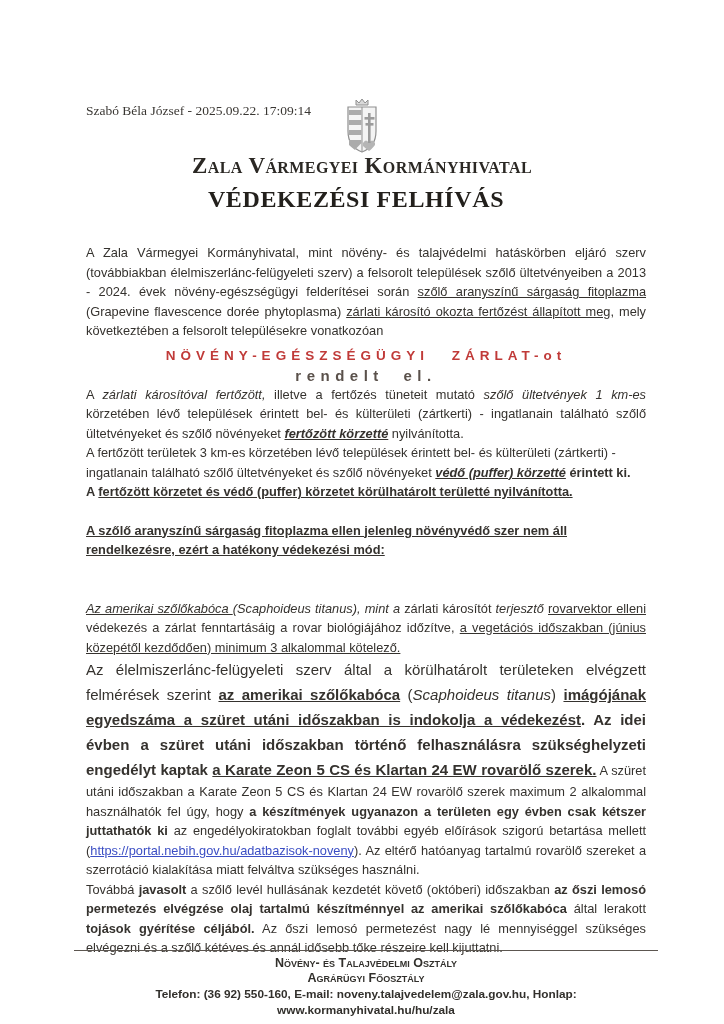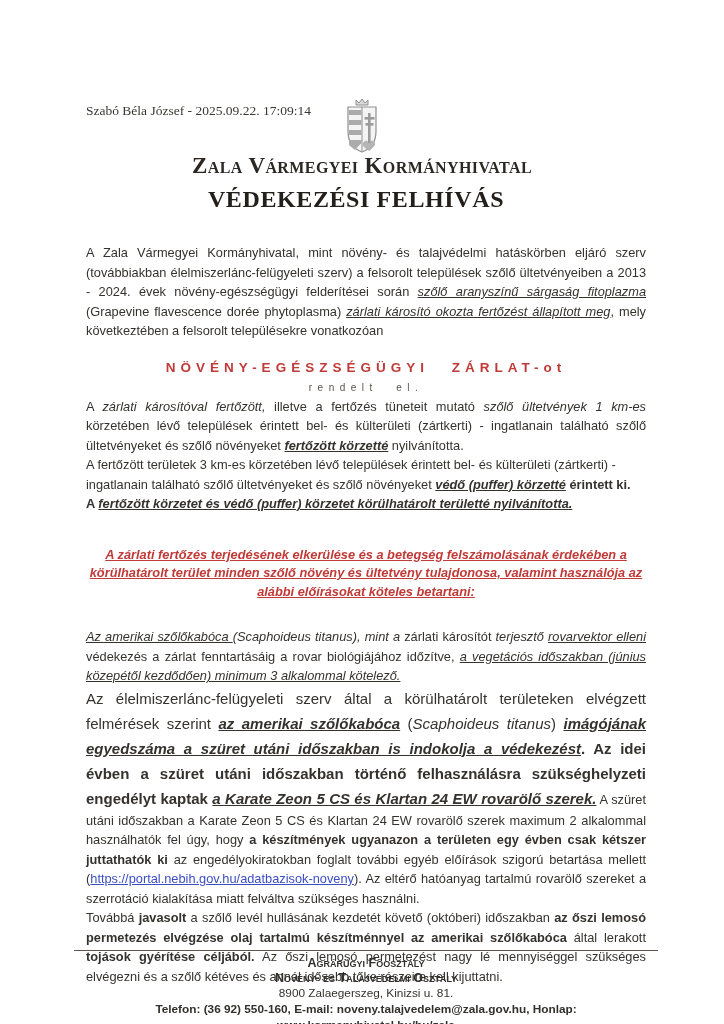--- a/index.html
+++ b/index.html
@@ -27,28 +27,28 @@
     font-family:"Liberation Serif",serif;font-weight:bold;
     font-size:24px;letter-spacing:.6px;color:#23201c;margin:0;
   }
   
   .doc-body{padding:0 78px 0 86px;}
   .blk{margin:0;font-size:12.8px;line-height:19.5px;}
   .justify{text-align:justify;}
   .center{text-align:center;}
   .b{font-weight:bold;}
   .i{font-style:italic;}
-  .u{text-decoration:underline;font-style:italic;}
+  .u{text-decoration:underline;}
   .lg{font-size:15px;line-height:25px;}
   .red-spaced{
     color:#c03a38;font-weight:bold;font-size:13.5px;
-    letter-spacing:5px;word-spacing:14px;line-height:21px;margin-top:16px;
+    letter-spacing:5px;word-spacing:14px;line-height:21px;margin-top:4px;
   }
   .dark-spaced{
-    color:#5a514b;font-weight:normal;font-size:10px;
+    color:#5a514b;font-weight:bold;font-size:15px;
     letter-spacing:5.5px;word-spacing:10px;line-height:19px;
   }
   .red-head{color:#c03a38;font-weight:bold;line-height:18.5px;}
   .spacer-sm{height:13px;}
   .spacer-md{height:19px;}
   .spacer-lg{height:26px;}
   a.doc-link{color:#3b4ec4;cursor:pointer;}
   
   .doc-footer{
     position:absolute;left:74px;right:66px;top:950px;
@@ -88,26 +88,25 @@
 </div>
 
 <div class="doc-body">
     <p class="blk justify"><span>A Zala Vármegyei Kormányhivatal, mint növény- és talajvédelmi hatáskörben eljáró szerv (továbbiakban élelmiszerlánc-felügyeleti szerv) a felsorolt települések szőlő ültetvényeiben a 2013 - 2024. évek növény-egészségügyi felderítései során </span><span class="u">szőlő aranyszínű sárgaság fitoplazma</span><span> (Grapevine flavescence dorée phytoplasma) </span><span class="u">zárlati károsító okozta fertőzést állapított meg</span><span>, mely következtében a felsorolt településekre vonatkozóan</span></p>
     <p class="blk center red-spaced"><span>NÖVÉNY-EGÉSZSÉGÜGYI ZÁRLAT-ot</span></p>
     <p class="blk center dark-spaced"><span>rendelt el.</span></p>
     <p class="blk justify"><span>A </span><span class="i">zárlati károsítóval fertőzött,</span><span> illetve a fertőzés tüneteit mutató </span><span class="i">szőlő ültetvények 1 km-es</span><span> körzetében lévő települések érintett bel- és külterületi (zártkerti) - ingatlanain található szőlő ültetvényeket és szőlő növényeket </span><span class="b i u">fertőzött körzetté</span><span> nyilvánította.</span></p>
     <p class="blk"><span>A fertőzött területek 3 km-es körzetében lévő települések érintett bel- és külterületi (zártkerti) - ingatlanain található szőlő ültetvényeket és szőlő növényeket </span><span class="b i u">védő (puffer) körzetté</span><span class="b"> érintett ki.</span></p>
     <p class="blk"><span class="b">A </span><span class="b u">fertőzött körzetet és védő (puffer) körzetet körülhatárolt területté nyilvánította.</span></p>
     <div class="spacer-md"></div>
+    <p class="blk"><span class="b u">A szőlő aranyszínű sárgaság fitoplazma ellen jelenleg növényvédő szer nem áll rendelkezésre, ezért a hatékony védekezési mód:</span></p>
     <div class="spacer-sm"></div>
-    <p class="blk center red-head"><span class="u">A zárlati fertőzés terjedésének elkerülése és a betegség felszámolásának érdekében a körülhatárolt terület minden szőlő növény és ültetvény tulajdonosa, valamint használója az alábbi előírásokat köteles betartani:</span></p>
     <div class="spacer-lg"></div>
     <p class="blk justify"><span class="i u">Az amerikai szőlőkabóca </span><span class="i">(Scaphoideus titanus), </span><span class="i">mint a </span><span>zárlati károsítót </span><span class="i">terjesztő </span><span class="u">rovarvektor elleni</span><span> védekezés a zárlat fenntartásáig a rovar biológiájához időzítve, </span><span class="u">a vegetációs időszakban (június közepétől kezdődően) minimum 3 alkalommal kötelező.</span></p>
     <p class="blk justify"><span class="lg">Az élelmiszerlánc-felügyeleti szerv által a körülhatárolt területeken elvégzett felmérések szerint </span><span class="b u lg">az amerikai szőlőkabóca</span><span class="lg"> (</span><span class="i lg">Scaphoideus titanus</span><span class="lg">) </span><span class="b u lg">imágójának egyedszáma a szüret utáni időszakban is indokolja a védekezést</span><span class="b lg">. </span><span class="b lg">Az idei évben a szüret utáni időszakban történő felhasználásra szükséghelyzeti engedélyt kaptak </span><span class="b u lg">a Karate Zeon 5 CS és Klartan 24 EW rovarölő szerek.</span><span> A szüret utáni időszakban a Karate Zeon 5 CS és Klartan 24 EW rovarölő szerek maximum 2 alkalommal használhatók fel úgy, hogy </span><span class="b">a készítmények ugyanazon a területen egy évben csak kétszer juttathatók ki</span><span> az engedélyokiratokban foglalt további egyéb előírások szigorú betartása mellett (</span><a class="doc-link" href="#">https://portal.nebih.gov.hu/adatbazisok-noveny</a><span>). Az eltérő hatóanyag tartalmú rovarölő szereket a szerrotáció kialakítása miatt felváltva szükséges használni.</span></p>
     <p class="blk justify"><span>Továbbá </span><span class="b">javasolt</span><span> a szőlő levél hullásának kezdetét követő (októberi) időszakban </span><span class="b">az őszi lemosó permetezés elvégzése olaj tartalmú készítménnyel az amerikai szőlőkabóca</span><span> által lerakott </span><span class="b">tojások gyérítése céljából.</span><span> Az őszi lemosó permetezést nagy lé mennyiséggel szükséges elvégezni és a szőlő kétéves és annál idősebb tőke részeire kell kijuttatni.</span></p>
   </div>
 
 <div class="doc-footer">
+  <div class="dept">Növény- és Talajvédelmi Osztály</div>
   <div class="dept">Agrárügyi Főosztály</div>
-  <div class="dept">Növény- és Talajvédelmi Osztály</div>
-  <div class="addr">8900 Zalaegerszeg, Kinizsi u. 81.</div>
   <div class="contact">Telefon: (36 92) 550-160, E-mail: noveny.talajvedelem@zala.gov.hu, Honlap: www.kormanyhivatal.hu/hu/zala</div>
 </div>
 
 </body></html>

